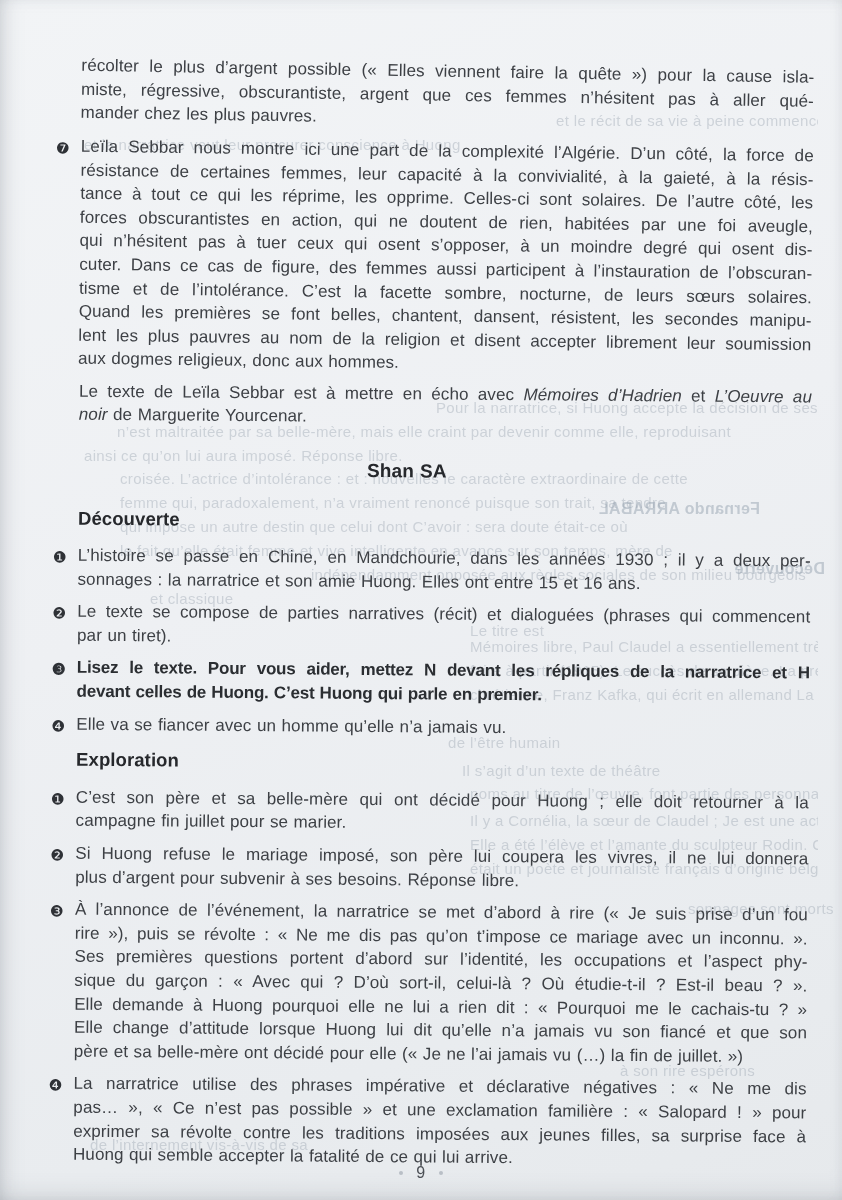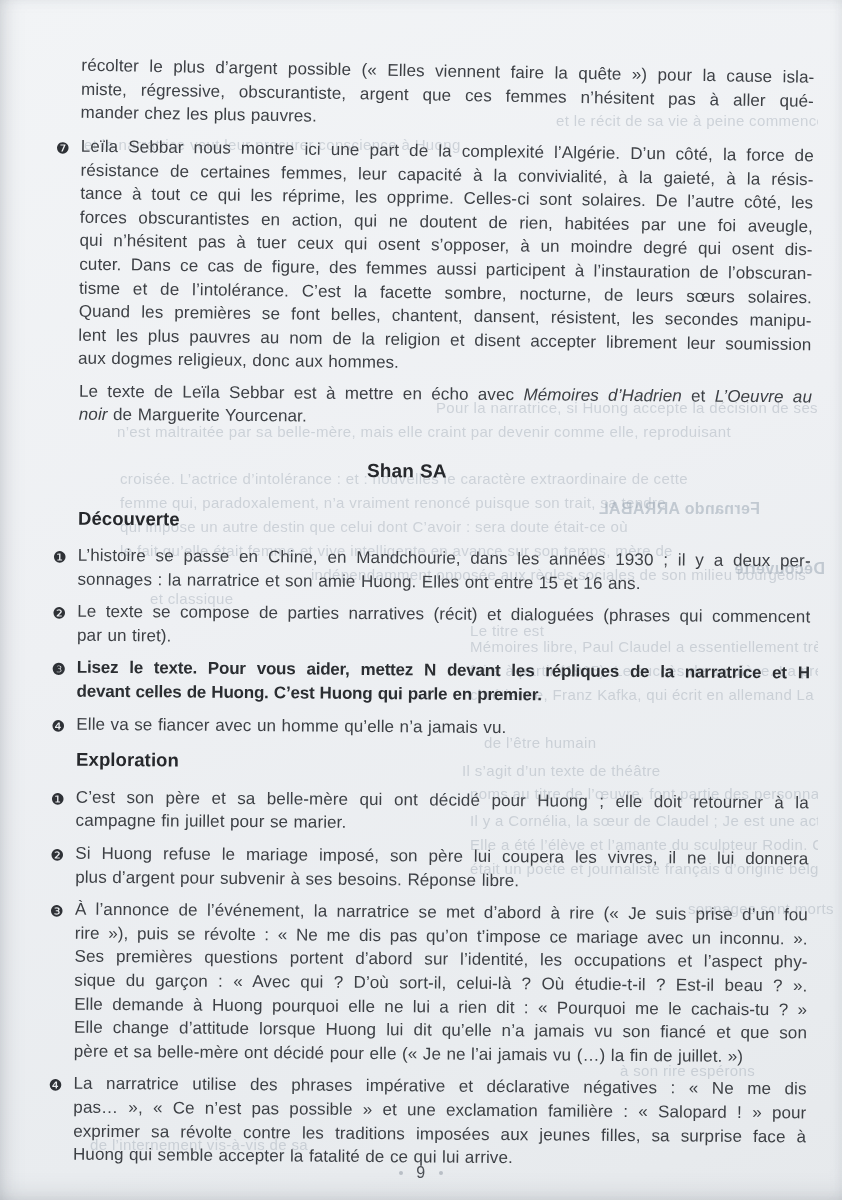--- a/index.html
+++ b/index.html
@@ -53,33 +53,34 @@
 </style>
 </head>
 <body>
 
 <div class="page">
   <div class="bleed-layer">
       <div class="bleed" style="top: 112px; left: 556px; width: 262px;">et le récit de sa vie à peine commencé</div>
       <div class="bleed" style="top: 136px; left: 84px; width: 700px;">et la narratrice veut leur procurer conscience à Huong</div>
       <div class="bleed" style="top: 399px; left: 436px; width: 382px;">Pour la narratrice, si Huong accepte la décision de ses parents</div>
       <div class="bleed" style="top: 423px; left: 84px; width: 732px; margin-left: 33px;">n’est maltraitée par sa belle-mère, mais elle craint par devenir comme elle, reproduisant</div>
+      <div class="bleed" style="top: 447px; left: 84px; width: 540px;">ainsi ce qu’on lui aura imposé. Réponse libre.</div>
       <div class="bleed" style="top: 470px; left: 120px; width: 690px;">croisée. L’actrice d’intolérance : et : nouvelles le caractère extraordinaire de cette</div>
       <div class="bleed" style="top: 494px; left: 120px; width: 690px;">femme qui, paradoxalement, n’a vraiment renoncé puisque son trait, sa tendre</div>
       <div class="bleed bbold bmirror" style="top: 500px; left: 540px; width: 220px;">Fernando ARRABAL</div>
       <div class="bleed" style="top: 518px; left: 120px; width: 690px;">qui impose un autre destin que celui dont C’avoir : sera doute était-ce où</div>
       <div class="bleed" style="top: 542px; left: 120px; width: 690px;">le fait qu’elle était femme et vive intelligente en avance sur son temps, mère de</div>
       <div class="bleed bbold bmirror" style="top: 560px; left: 700px; width: 125px;">Découverte</div>
       <div class="bleed" style="top: 566px; left: 146px; width: 660px; text-align: right;">indépendamment opposée aux règles sociales de son milieu bourgeois</div>
       <div class="bleed" style="top: 590px; left: 150px; width: 240px;">et classique</div>
       <div class="bleed" style="top: 614px; left: 470px; width: 348px; margin-top: 8px;">Le titre est</div>
       <div class="bleed" style="top: 638px; left: 470px; width: 348px;">Mémoires libre, Paul Claudel a essentiellement très une œuvre théâtrale. L’écrivain</div>
       <div class="bleed" style="top: 662px; left: 470px; width: 348px;">faire à partir (1915). Le succès de sa pièce. La presque, indépendamment</div>
       <div class="bleed" style="top: 686px; left: 470px; width: 348px;">chrétienne, Franz Kafka, qui écrit en allemand La Métamorphose (1915). Le</div>
-      <div class="bleed" style="top: 734px; left: 484px; width: 200px;">de l’être humain</div>
+      <div class="bleed" style="top: 734px; left: 448px; width: 200px;">de l’être humain</div>
       <div class="bleed" style="top: 762px; left: 462px; width: 300px;">Il s’agit d’un texte de théâtre</div>
       <div class="bleed" style="top: 785px; left: 470px; width: 348px;">noms au titre de l’œuvre, font partie des personnages de la pièce</div>
       <div class="bleed" style="top: 812px; left: 470px; width: 348px;">Il y a Cornélia, la sœur de Claudel ; Je est une actrice qui s’est consacrée</div>
       <div class="bleed" style="top: 836px; left: 470px; width: 348px;">Elle a été l’élève et l’amante du sculpteur Rodin. Considérée comme folle, elle a été</div>
       <div class="bleed" style="top: 860px; left: 470px; width: 348px;">était un poète et journaliste français d’origine belge</div>
       <div class="bleed" style="top: 900px; left: 640px; width: 178px; margin-left: 48px;">sonnages sont morts</div>
       <div class="bleed" style="top: 1062px; left: 620px; width: 200px;">à son rire espérons</div>
       <div class="bleed" style="top: 1136px; left: 90px; width: 320px;">de l’internement vis-à-vis de sa</div>
     </div>
   <div class="doc">

